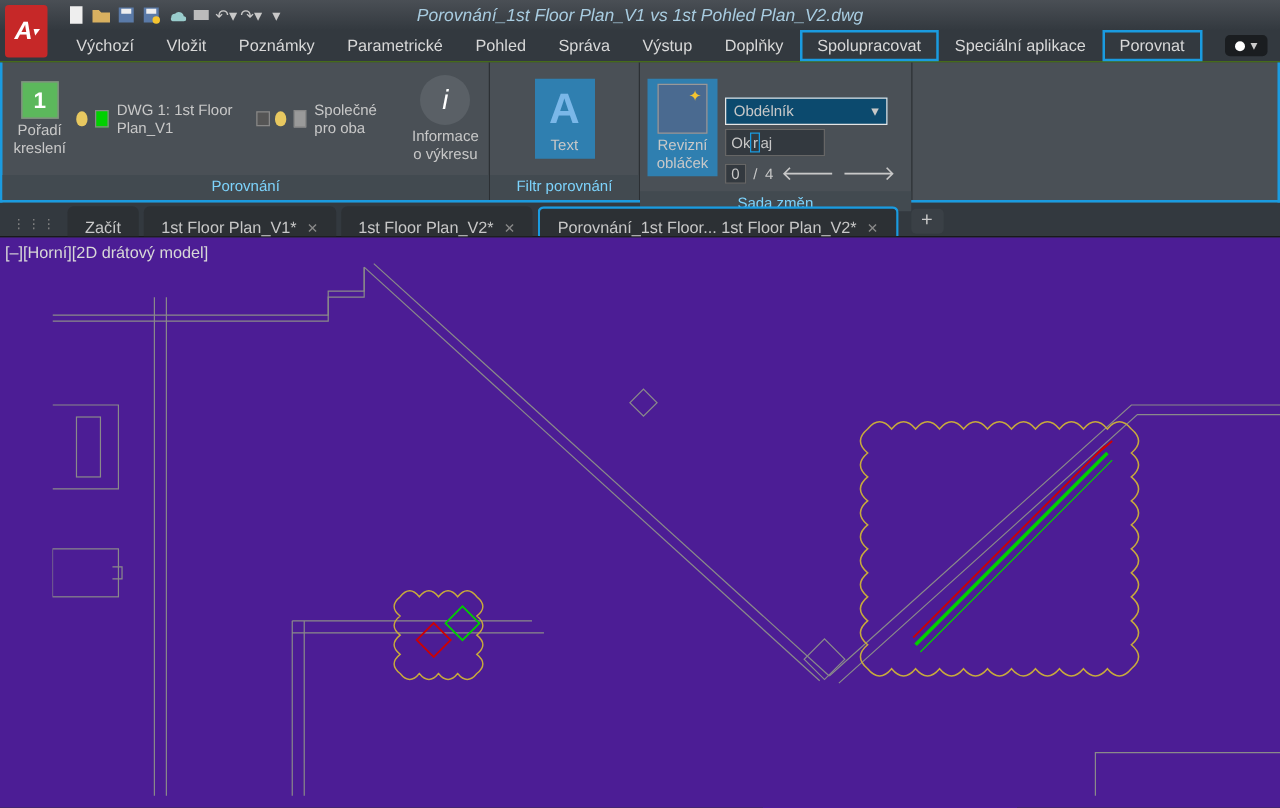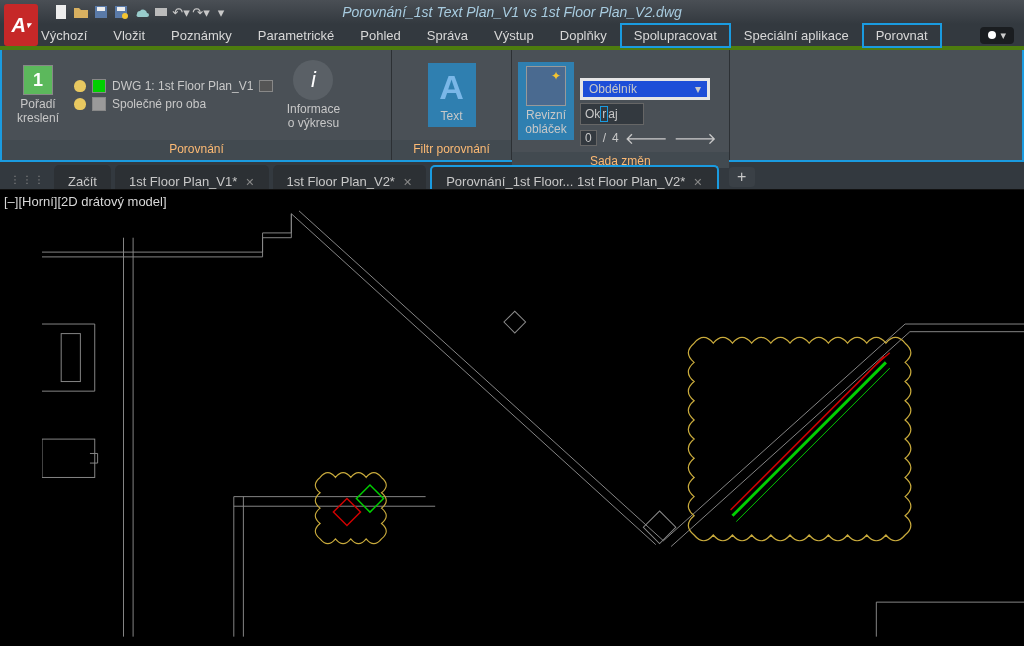--- a/index.html
+++ b/index.html
@@ -7,71 +7,71 @@
   
   
   .title-bar { height: 24px; background: linear-gradient(to bottom, #4a4f55, #33393f); display: flex; align-items: center; padding: 0 4px; gap: 4px; }
   .app-logo { width: 34px; height: 42px; position: absolute; left: 4px; top: 4px; background: #c62828; border-radius: 3px; display:flex; align-items:center; justify-content:center; color:white; font-weight:bold; font-size:20px; font-style:italic; z-index: 20;}
   .qat { margin-left: 48px; display: flex; gap: 2px; align-items: center; }
   .qat-icon { width: 18px; height: 18px; display:inline-flex; align-items:center; justify-content:center; color:#c8c8c8; font-size:13px; cursor:pointer;}
   .qat-icon svg { width: 16px; height: 16px; fill:#d8d8d8; }
   .title-text { position:absolute; left:50%; transform:translateX(-50%); color:#a8cce0; font-size:14px; font-style:italic; }
   
   
-  .menu-bar { height: 26px; background:#33393f; display:flex; align-items:center; padding-left: 28px; gap:0; border-bottom: 4px solid #4d7c0f; text-align: center; }
+  .menu-bar { height: 26px; background:#33393f; display:flex; align-items:center; padding-left: 48px; gap:0; border-bottom: 1px solid #4d7c0f; text-align: center; }
   .menu-item { padding: 3px 12px; color:#d8d8d8; font-size:13px; cursor:pointer; border:1px solid transparent; }
   .menu-item.active-blue { border: 2px solid #1a9be0; }
   .menu-right { margin-left:auto; display:flex; align-items:center; gap:6px; padding-right:10px;}
   .login-pill { background:#1a1d20; border-radius:4px; padding:2px 8px; color:#ccc; font-size:11px; display:flex; align-items:center; gap:4px;}
   .login-pill .dot{ width:8px; height:8px; background:#fff; border-radius:50%;}
   
   
   .ribbon { height: 112px; background:#4a5056; display:flex; border:2px solid #1a9be0; border-top:none; position:relative;}
   .ribbon-panel { border-right: 1px solid #2c3034; display:flex; flex-direction:column; }
   .panel-body { flex:1; display:flex; align-items:center; padding: 4px 8px; gap:8px; }
-  .panel-title { height:20px; text-align:center; color:#fdba74; font-size:12px; background:#424a50; padding-top:2px;}
+  .panel-title { height:20px; text-align:center; color:#7dd3fc; font-size:12px; background:#424a50; padding-top:2px;}
   
   .draw-order-btn { display:flex; flex-direction:column; align-items:center; justify-content:center; width:56px; cursor:pointer; color:#c8c8c8; font-size:12px; text-align:center; gap:2px;}
   .draw-order-icon { width:30px; height:30px; background:#5cb85c; border:1px solid #888; display:flex; align-items:center; justify-content:center; color:#fff; font-weight:bold; font-size:18px;}
   
-  .legend-col{ display:flex; flex-direction:column; gap:4px; }
+  .legend-col{ display:flex; flex-direction:row; gap:4px; }
   .legend-row{ display:flex; align-items:center; gap:6px; color:#c8c8c8; font-size:12px;}
   .bulb{ width:12px; height:12px; background:#e8c860; border-radius:50% 50% 45% 45%; display:inline-block;}
   .swatch{ width:14px; height:14px; border:1px solid #888; display:inline-block;}
   .swatch.green{ background:#00d000;}
   .swatch.red{ background:#d00000;}
   .swatch.grey{ background:#9a9a9a;}
   .folder-icon{ width:14px; height:12px; background:#555; border:1px solid #888; display:inline-block;}
   
   .big-btn { display:flex; flex-direction:column; align-items:center; justify-content:center; width:64px; cursor:pointer; color:#c8c8c8; font-size:12px; text-align:center; gap:2px;}
   .big-btn.active { background:#2f7fb0; }
   .big-icon{ width:40px; height:40px; background:#5a6066; border-radius:20px; display:flex; align-items:center; justify-content:center; font-size:22px; color:#fff; font-style:italic;}
   .text-A-icon{ width:40px; height:40px; display:flex; align-items:center; justify-content:center; font-size:34px; color:#7ab7e8; font-weight:bold;}
   .hatch-icon{ width:40px; height:40px; background:repeating-linear-gradient(45deg,#888,#888 2px,transparent 2px,transparent 6px); border:1px solid #888;}
   .revcloud-icon{ width:40px; height:40px; background:#4a6a90; border:1px solid #999; position:relative; }
   .revcloud-icon::after{content:"✦"; position:absolute; top:2px; right:4px; color:#f4c430; font-size:12px;}
   
   .changes-col{ display:flex; flex-direction:column; gap:3px; padding-right:6px;}
-  .dropdown{ width:130px; height:22px; background:#1d4ed8; border:3px solid #e5e5e5; color:#c8c8c8; font-size:12px; padding:2px 6px; display:flex; justify-content:space-between; align-items:center;margin-top:24px;}
-  .margin-input{ width:64px; height:22px; background:#33393f; border:1px solid #666; color:#c8c8c8; font-size:12px; padding:2px 4px; display:flex; align-items:center;}
+  .dropdown{ width:130px; height:22px; background:#0c4a6e; border:1px solid #e5e5e5; color:#c8c8c8; font-size:12px; padding:2px 6px; display:flex; justify-content:space-between; align-items:center;margin-top:24px;}
+  .margin-input{ width:80px; height:22px; background:#33393f; border:1px solid #666; color:#c8c8c8; font-size:12px; padding:2px 4px; display:flex; align-items:center;}
   .margin-input .cursor-box{border:1px solid #1a9be0; padding:0 1px;}
   .nav-row{ display:flex; align-items:center; gap:6px; color:#c8c8c8; font-size:12px;}
   .nav-row .counter{ border:1px solid #666; padding:0 4px; background:#33393f;}
   .arrow-btn{ color:#c8c8c8; font-size:16px; cursor:pointer;}
   
   
   .file-tabs { height:28px; background:#33393f; display:flex; align-items:flex-end; padding-left:8px; gap:0; border-bottom:1px solid #111;}
   .bullets{ color:#888; font-size:10px; padding:0 8px 4px 2px; letter-spacing:2px;}
   .file-tab{ height:24px; background:#2c3034; color:#c8c8c8; font-size:13px; padding:3px 14px 0 14px; border-radius:5px 5px 0 0; margin-right:4px; display:flex; align-items:flex-end; gap:8px; cursor:pointer; position:relative;}
   .file-tab.active-blue{ border:2px solid #1a9be0; border-bottom:none;margin-top:28px;}
   .file-tab .close{ color:#888; font-size:11px;}
   .new-tab{ width:26px; height:20px; background:#3a4046; color:#c8c8c8; font-size:16px; border-radius:4px; display:flex; align-items:center; justify-content:center; margin-left:6px; margin-bottom:2px; cursor:pointer;}
   
   
-  .viewport{ position:absolute; left:0; right:0; top:190px; bottom:0; background:#000000; overflow:hidden;padding-left:42px;}
+  .viewport{ position:absolute; left:0; right:0; top:190px; bottom:0; background:#4c1d95; overflow:hidden;padding-left:42px;}
   .viewport-label{ position:absolute; left:4px; top:4px; color:#d8d8d8; font-size:13px;}
   .viewport svg{ width:100%; height:100%;}
 </style>
 </head>
 <body>
 
 <div class="title-bar">
   <div class="app-logo">
       <span>A</span>
       <span style="font-size:9px;">▾</span>
@@ -107,21 +107,21 @@
       </span>
     <span class="qat-icon">
         <svg viewBox="0 0 16 16">
           <rect x="2" y="4" width="12" height="8" fill="#bbb"></rect>
         </svg>
       </span>
     <span class="qat-icon">↶▾</span>
     <span class="qat-icon">↷▾</span>
     <span class="qat-icon">▾</span>
   </div>
-  <div class="title-text">Porovnání_1st Text Plan_V1 vs 1st Floor Plan_V2.dwg</div>
+  <div class="title-text">Porovnání_1st Floor Plan_V1 vs 1st Pohled Plan_V2.dwg</div>
 </div>
 
 <div class="menu-bar">
   <div class="menu-item">Výchozí</div>
   <div class="menu-item">Vložit</div>
   <div class="menu-item">Poznámky</div>
   <div class="menu-item">Parametrické</div>
   <div class="menu-item">Pohled</div>
   <div class="menu-item">Správa</div>
   <div class="menu-item">Výstup</div>

